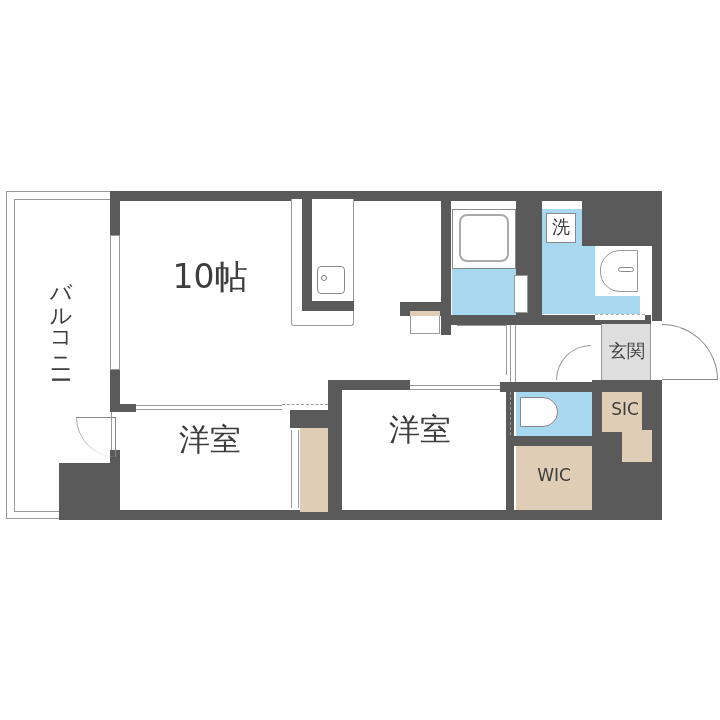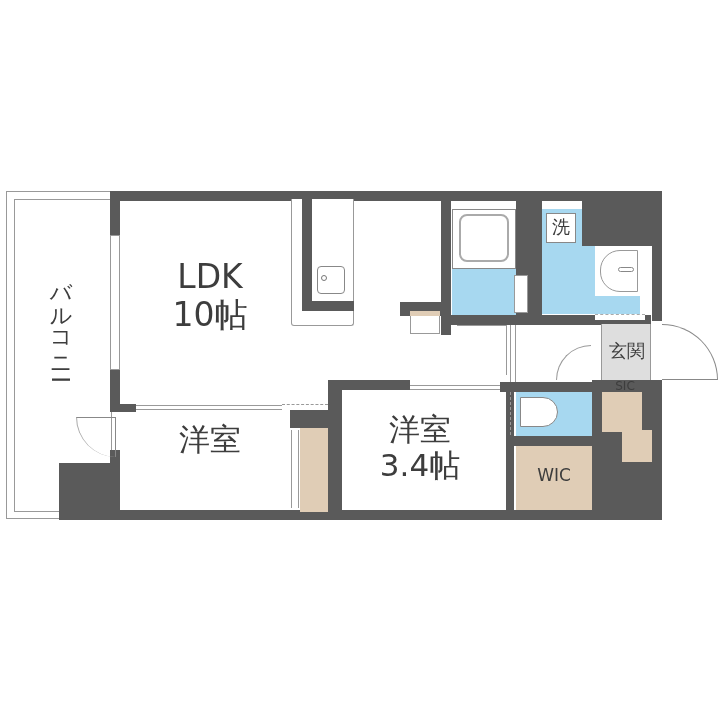--- a/index.html
+++ b/index.html
@@ -27,21 +27,20 @@
 <div class="abs wall" style="left:110px;top:191px;width:10px;height:44px;"></div>
 <div class="abs wall" style="left:110px;top:370px;width:10px;height:40px;"></div>
 <div class="abs wall" style="left:110px;top:450px;width:10px;height:70px;"></div>
 <div class="abs wall" style="left:59px;top:463px;width:61px;height:57px;"></div>
 
 <div class="abs" style="left:110px;top:235px;width:10px;height:135px;border:1px solid #999;background:#fff;"></div>
 
 <div class="abs" style="left:76px;top:417px;width:40px;height:40px;border-top:1px solid #888;border-right:1px solid #888;border-bottom-left-radius:40px;border-left:1px solid #aaa;"></div>
 
 <div class="lbl" style="left:145px;top:258px;width:130px;font-size:33px;">
-  <div>LDK</div>
   <div>10帖</div>
 </div>
 
 <div class="abs" style="left:291px;top:199px;width:63px;height:127px;border:1px solid #999;border-top:none;border-radius:0 0 3px 3px;background:#fff;"></div>
 <div class="abs wall" style="left:302px;top:199px;width:10px;height:112px;"></div>
 <div class="abs wall" style="left:302px;top:301px;width:52px;height:10px;"></div>
 <div class="abs thin" style="left:317px;top:266px;width:28px;height:28px;border-radius:4px;background:#fff;">
   <span class="abs" style="left:3px;top:8px;width:6px;height:6px;border:1px solid #777;border-radius:50%;"></span>
 </div>
 
@@ -86,28 +85,27 @@
 <div class="abs wall" style="left:340px;top:380px;width:70px;height:10px;"></div>
 <div class="abs" style="left:410px;top:385px;width:90px;height:5px;border-top:1px solid #999;border-bottom:1px solid #999;"></div>
 <div class="abs wall" style="left:500px;top:382px;width:18px;height:10px;"></div>
 <div class="abs wall" style="left:506px;top:382px;width:8px;height:138px;"></div>
 
 <div class="lbl" style="left:150px;top:422px;width:120px;font-size:31px;">
   <div>洋室</div>
 </div>
 <div class="lbl" style="left:355px;top:412px;width:130px;font-size:31px;">
   <div>洋室</div>
-  <div>3.4帖</div>
 </div>
 
 <div class="abs wall" style="left:506px;top:382px;width:96px;height:10px;"></div>
 <div class="abs blue" style="left:516px;top:392px;width:76px;height:44px;"></div>
 <div class="abs white" style="left:520px;top:397px;width:38px;height:30px;border:1px solid #888;border-radius:0 18px 18px 0;"></div>
 <div class="abs" style="left:510px;top:392px;width:4px;height:48px;border-left:1px dashed #999;"></div>
 <div class="abs wall" style="left:506px;top:436px;width:96px;height:10px;"></div>
 
 <div class="abs tan" style="left:516px;top:446px;width:76px;height:64px;"></div>
 <div class="lbl" style="left:516px;top:466px;width:76px;font-size:17px;">WIC</div>
 <div class="abs wall" style="left:592px;top:380px;width:60px;height:140px;"></div>
 
 <div class="abs tan" style="left:602px;top:392px;width:40px;height:40px;"></div>
 <div class="abs tan" style="left:622px;top:430px;width:30px;height:32px;"></div>
-<div class="lbl" style="left:598px;top:380px;width:54px;font-size:12px;">SIC</div>
+<div class="lbl" style="left:598px;top:400px;width:54px;font-size:17px;">SIC</div>
 
 </body></html>

